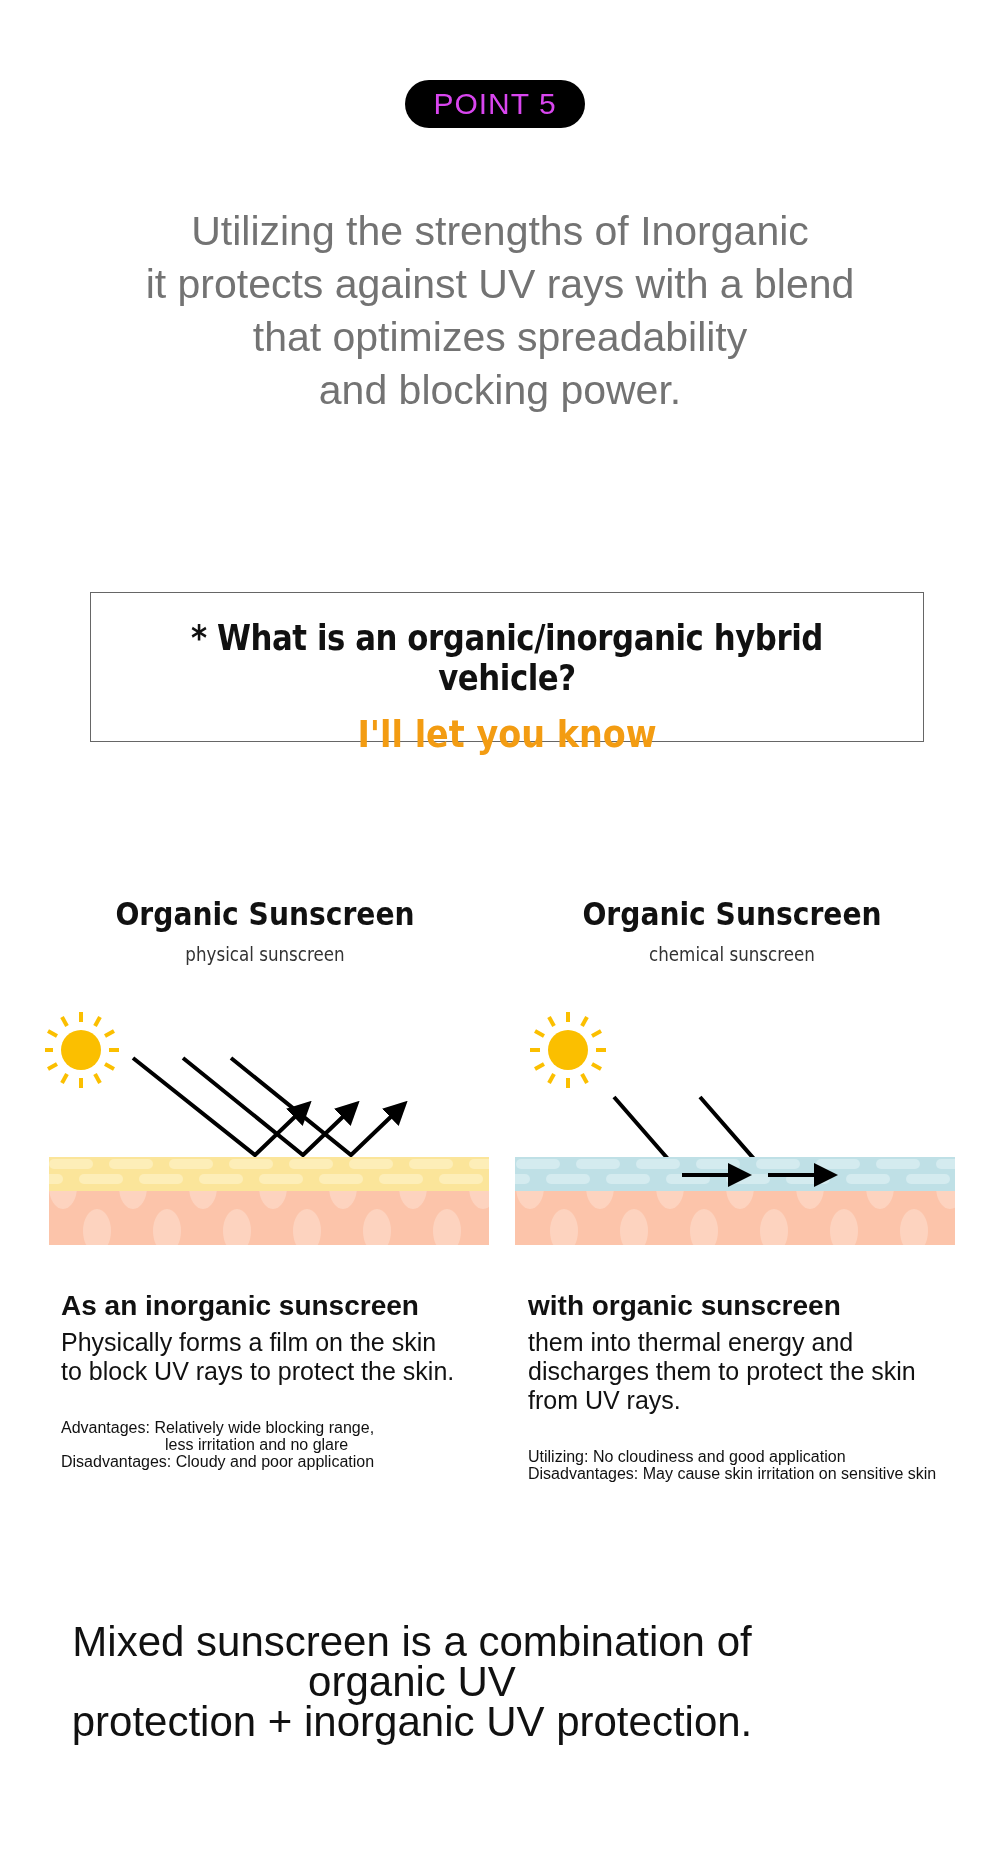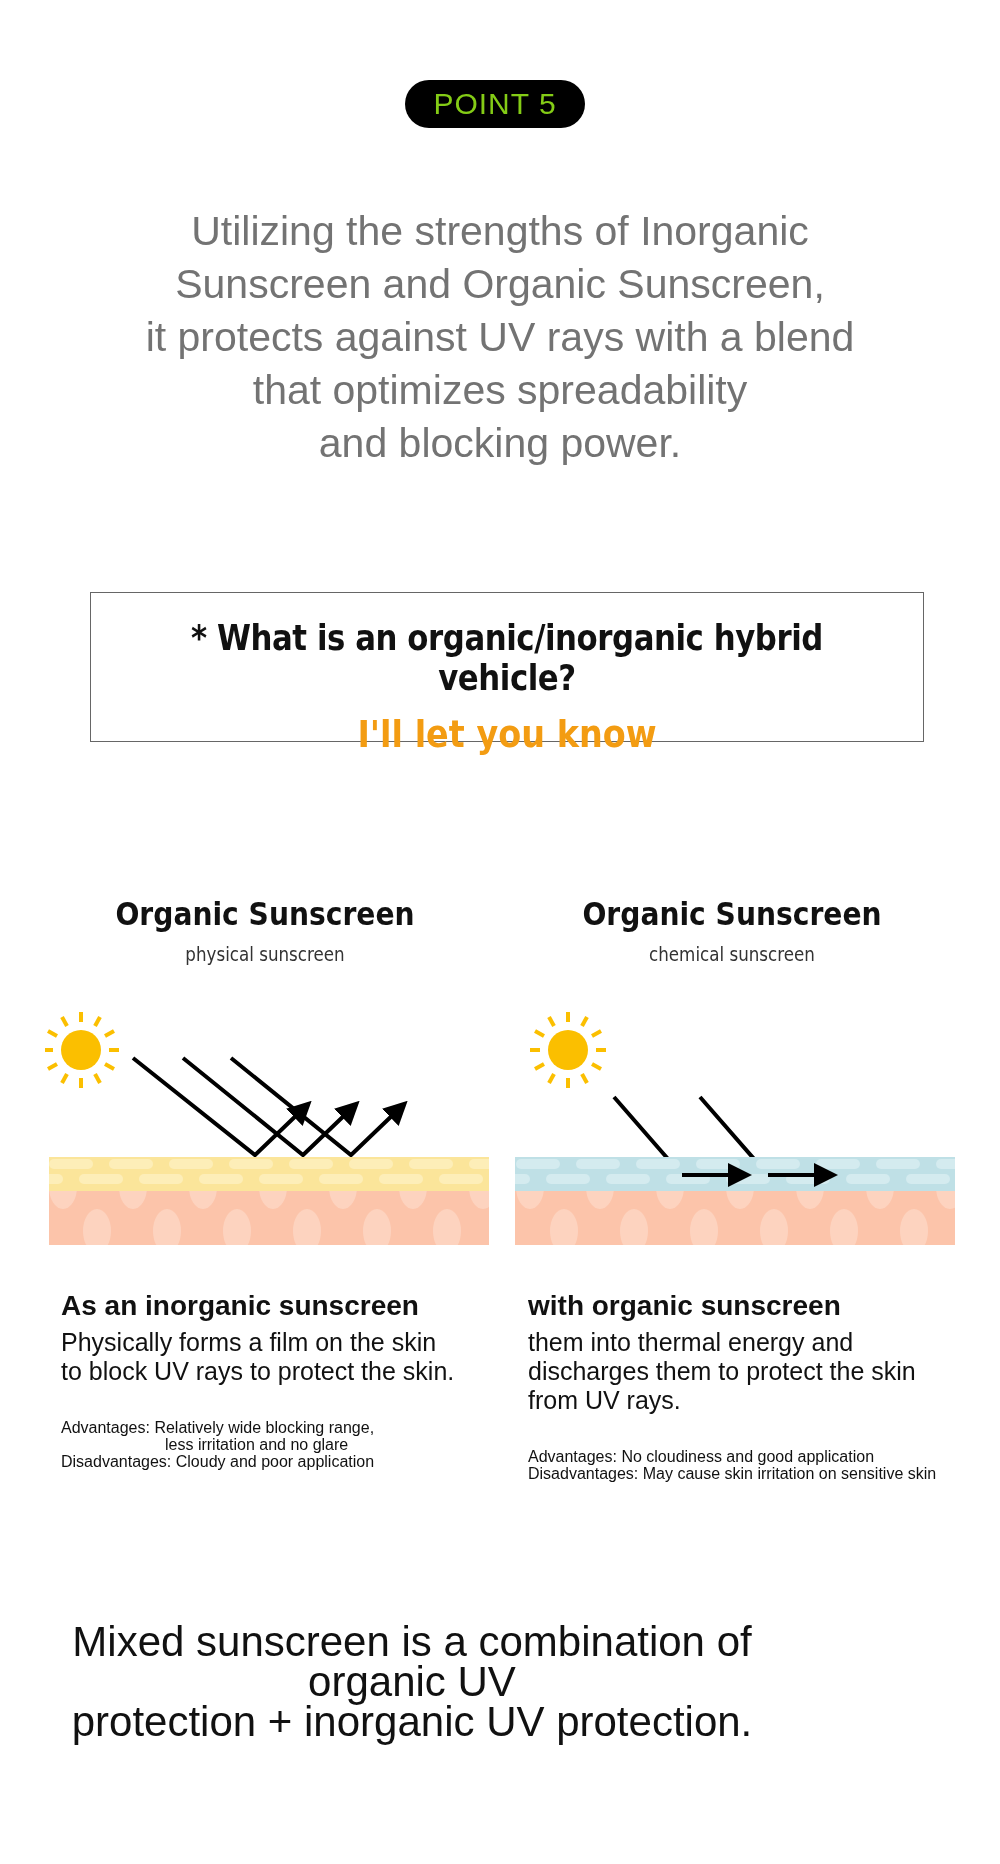--- a/index.html
+++ b/index.html
@@ -1,17 +1,17 @@
 <!DOCTYPE html>
 <html><head>
 <meta charset="utf-8">
 <style>
   html,body{margin:0;padding:0;background:#fff;}
   body{width:1000px;height:1864px;position:relative;overflow:hidden;font-family:"Liberation Sans",sans-serif;color:#111;}
-  .badge{position:absolute;left:405px;top:80px;width:180px;height:48px;background:#000;color:#84cc16;border-radius:24px;display:flex;align-items:center;justify-content:center;font-size:30px;letter-spacing:1px;font-family:"Liberation Sans",sans-serif;}
+  .badge{position:absolute;left:405px;top:80px;width:180px;height:48px;background:#000;color:#d946ef;border-radius:24px;display:flex;align-items:center;justify-content:center;font-size:30px;letter-spacing:1px;font-family:"Liberation Sans",sans-serif;}
   .headline{position:absolute;left:0;width:1000px;top:205px;text-align:center;font-size:41px;line-height:53px;color:#737373;font-family:"Liberation Sans",sans-serif;}
   .headline div{white-space:nowrap;}
   .qbox{position:absolute;left:78px;top:592px;width:834px;height:150px;border:1.5px solid #666;box-sizing:border-box;text-align:center;margin-left:12px;}
   .qbox .q{margin-top:25px;font-size:35px;font-weight:bold;font-family:"DejaVu Sans",sans-serif;letter-spacing:-0.5px;transform:scaleX(0.88);}
   .qbox .a{margin-top:14px;font-size:38px;font-weight:bold;color:#f39c12;font-family:"DejaVu Sans",sans-serif;transform:scaleX(0.88);}
   .panel{position:absolute;top:895px;width:440px;}
   .panel .ptitle{text-align:center;font-size:32px;font-weight:bold;font-family:"DejaVu Sans",sans-serif;transform:scaleX(0.88);}
   .panel .psub{text-align:center;font-size:19px;color:#333;margin-top:10px;font-family:"DejaVu Sans",sans-serif;transform:scaleX(0.88);}
   .panel svg{position:absolute;left:0;top:90px;}
   .desc{position:absolute;top:1290px;}
@@ -22,21 +22,20 @@
 </style>
 </head>
 <body>
 
 <div class="badge">
     <span>POINT  5</span>
   </div>
 
 <div class="headline">
   <div>Utilizing the strengths of Inorganic</div>
-  <div>Sunscreen and Organic Sunscreen,</div>
   <div>it protects against UV rays with a blend</div>
   <div>that optimizes spreadability</div>
   <div>and blocking power.</div>
 </div>
 
 <div class="qbox">
   <div class="q">* What is an organic/inorganic hybrid vehicle?</div>
   <div class="a">I'll let you know</div>
 </div>
 
@@ -151,21 +150,21 @@
 </div>
 
 <div class="desc" style="left:528px;">
   <div class="dh">with organic sunscreen</div>
   <div class="db">
     <div>them into thermal energy and</div>
     <div>discharges them to protect the skin</div>
     <div>from UV rays.</div>
   </div>
   <div class="dn">
-    <div>Advantages: No cloudiness and good application</div>
+    <div>Utilizing: No cloudiness and good application</div>
     <div>Disadvantages: May cause skin irritation on sensitive skin</div>
   </div>
 </div>
 
 <div class="bottom">
   <div>Mixed sunscreen is a combination of organic UV</div>
   <div>protection + inorganic UV protection.</div>
 </div>
 
 </body></html>

